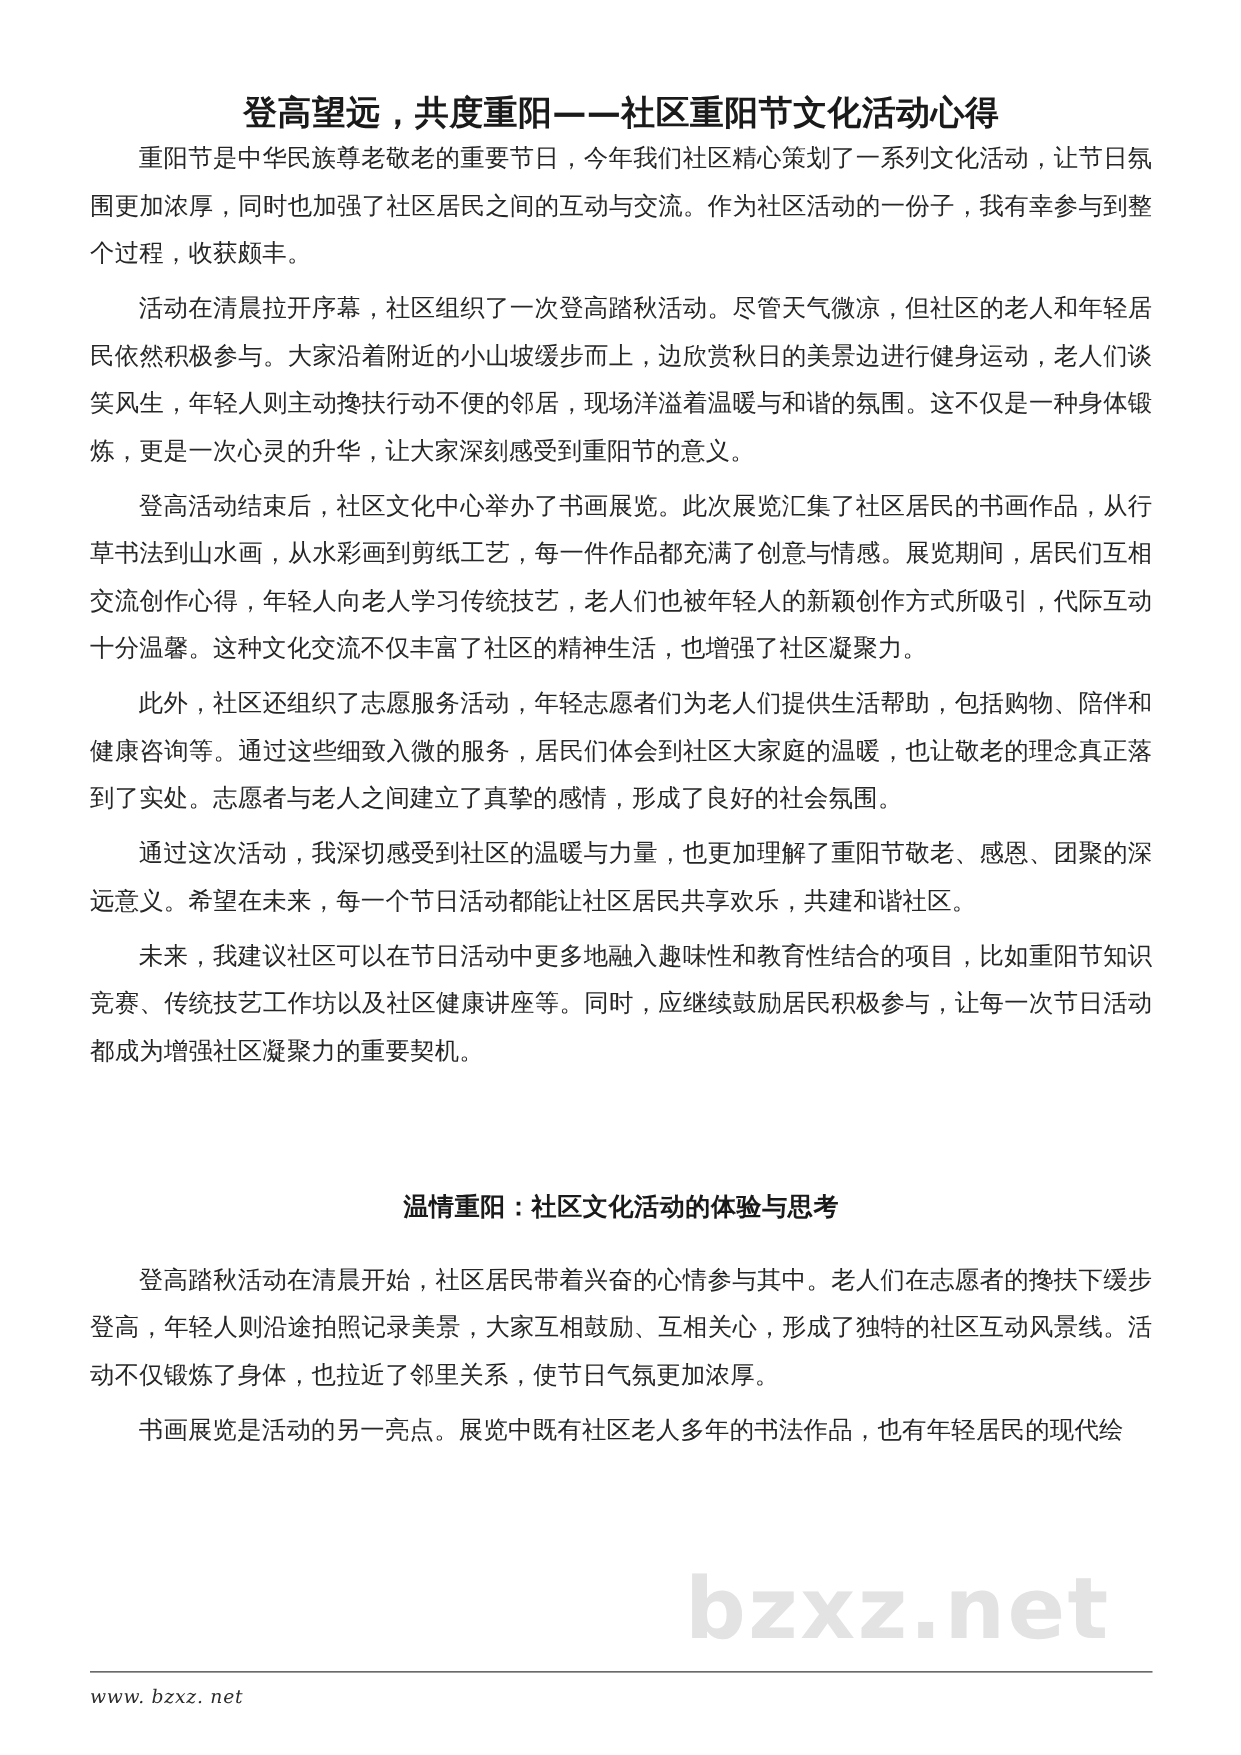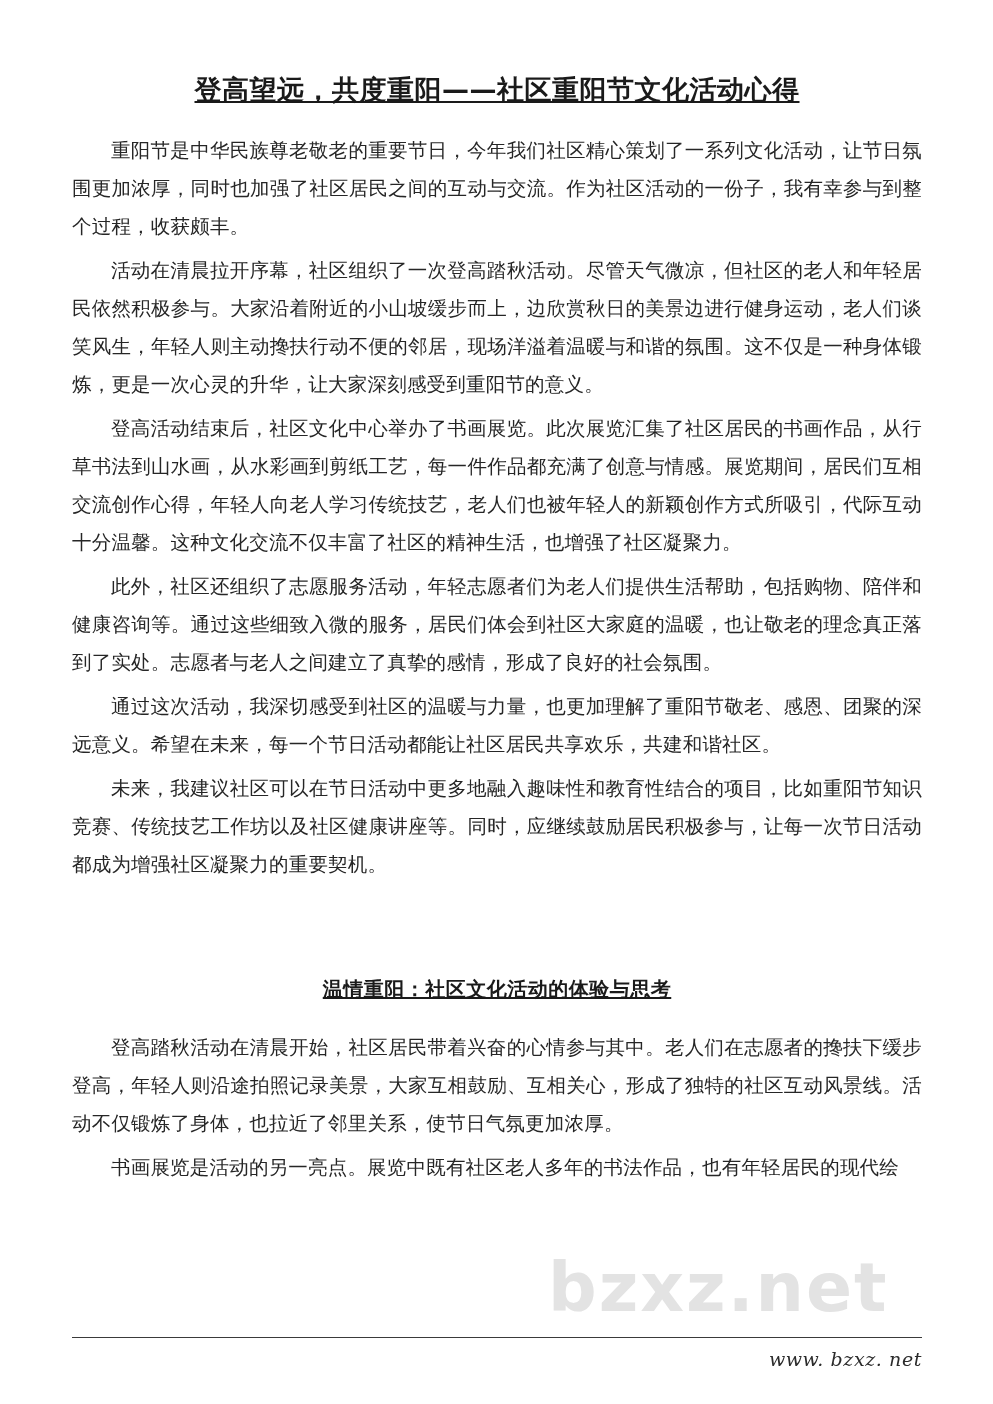--- a/index.html
+++ b/index.html
@@ -48,37 +48,36 @@
   }
 
   h1.doc-title {
     font-family: "DejaVu Sans", "Liberation Sans", sans-serif;
     font-size: 27px;
     font-weight: bold;
     text-align: center;
     color: #1a1a1a;
     margin: 0;
     letter-spacing: 0.5px;
-    text-decoration: underline;
   }
 
   #article-1 .doc-title { padding-top: 72px; }
 
   p.para {
     font-size: 19.5px;
     line-height: 38px;
     color: #262626;
     margin: 0 0 2px 0;
     text-align: justify;
     text-indent: 2em;
     letter-spacing: 0.2px;
     text-justify: inter-ideograph;
   }
 
-  #article-1 .para-block { margin-top: 24px; }
+  #article-1 .para-block { }
   #article-1 .para + .para { margin-top: 6px; }
 
   #article-2 { margin-top: 92px; }
   #article-2 .doc-title { font-size: 20px; }
   #article-2 .para-block { margin-top: 26px; }
   #article-2 .para + .para { margin-top: 6px; }
 
   
   .footer {
     position: absolute;
@@ -87,24 +86,23 @@
     width: 850px;
     z-index: 2;
   }
   .footer-rule {
     border: 0;
     border-top: 1.4px solid #3a3a3a;
     margin: 0;
     width: 100%;
   }
   .footer-url {
-    text-align: right;
     font-family: "DejaVu Serif", "Liberation Serif", serif;
     font-style: italic;
-    font-size: 19px;
+    font-size: 15px;
     color: #2b2b2b;
     padding-top: 10px;
     letter-spacing: 0.6px;
   }
 </style>
 </head>
 <body>
 
 <div class="page">
 

